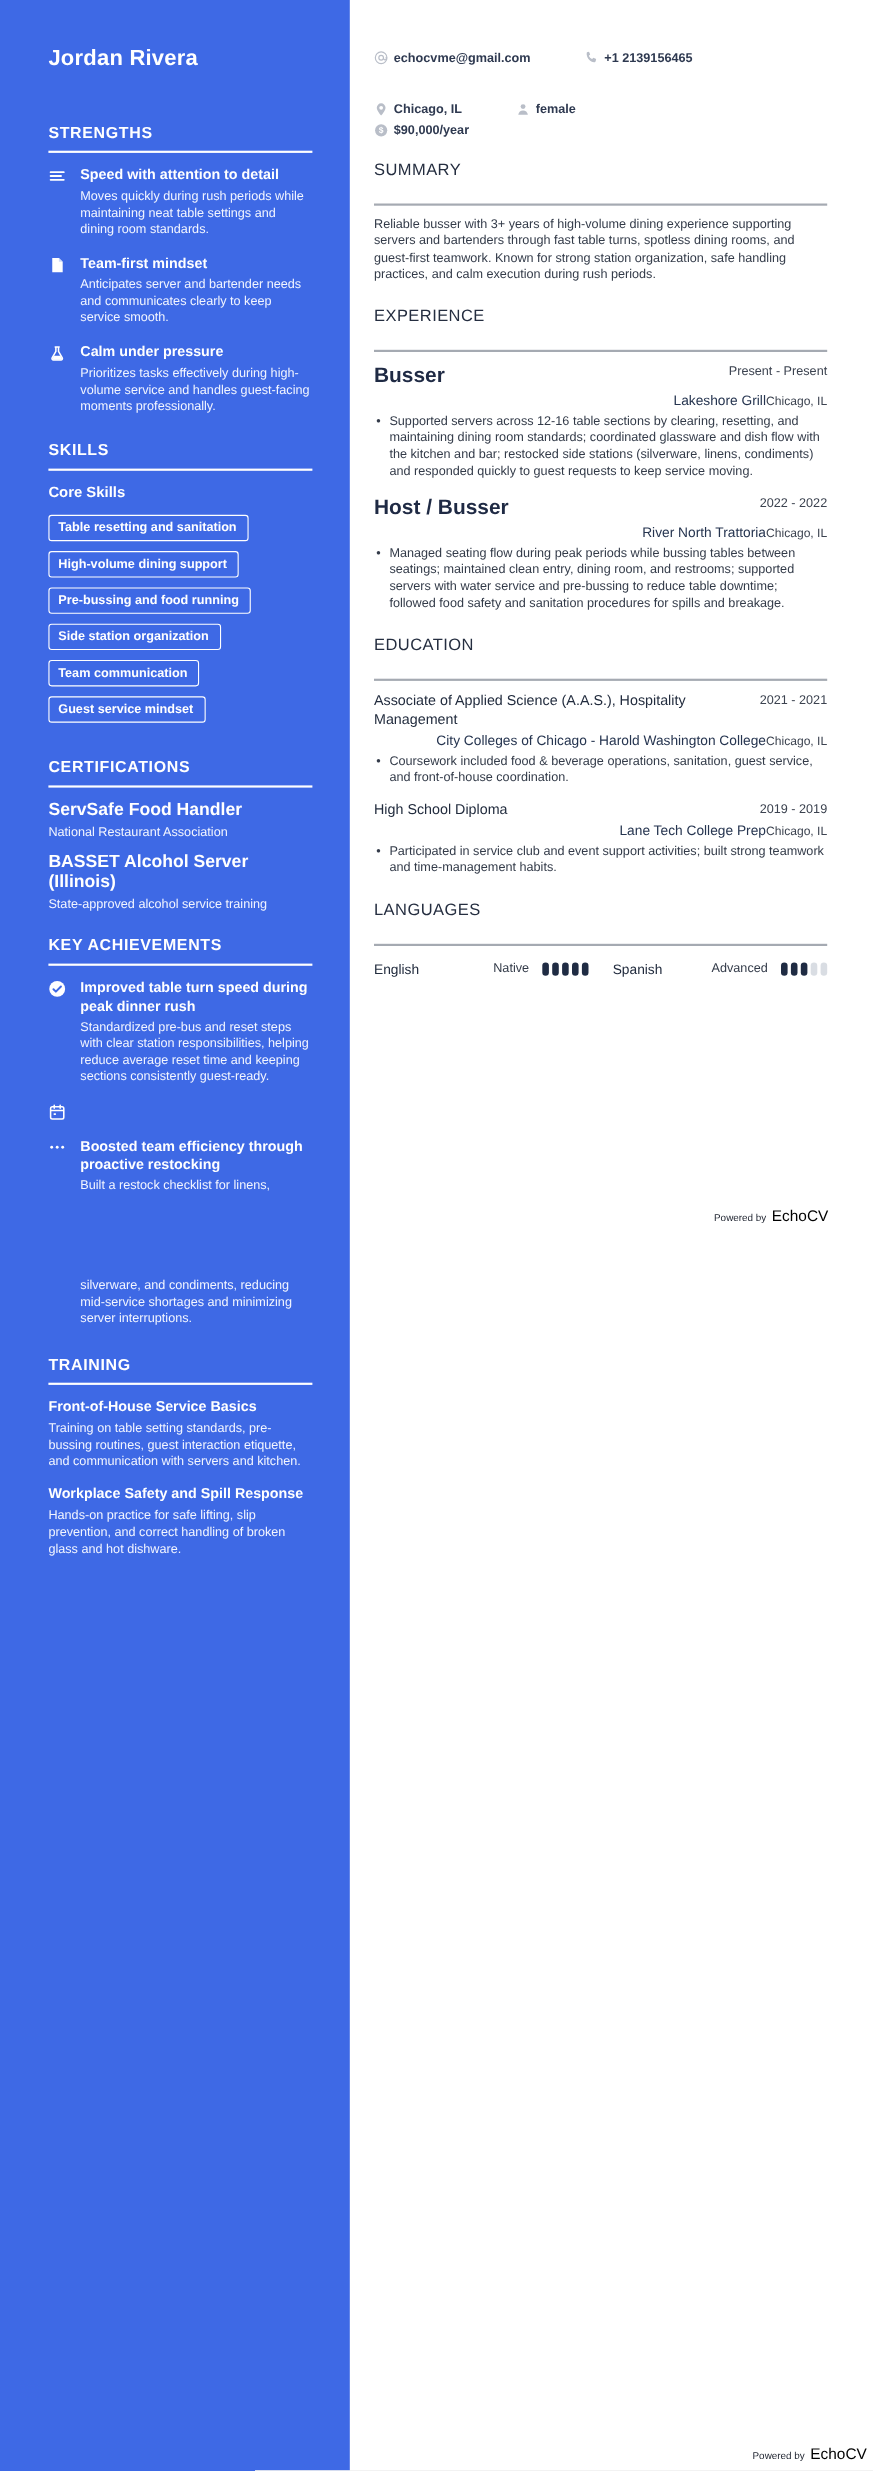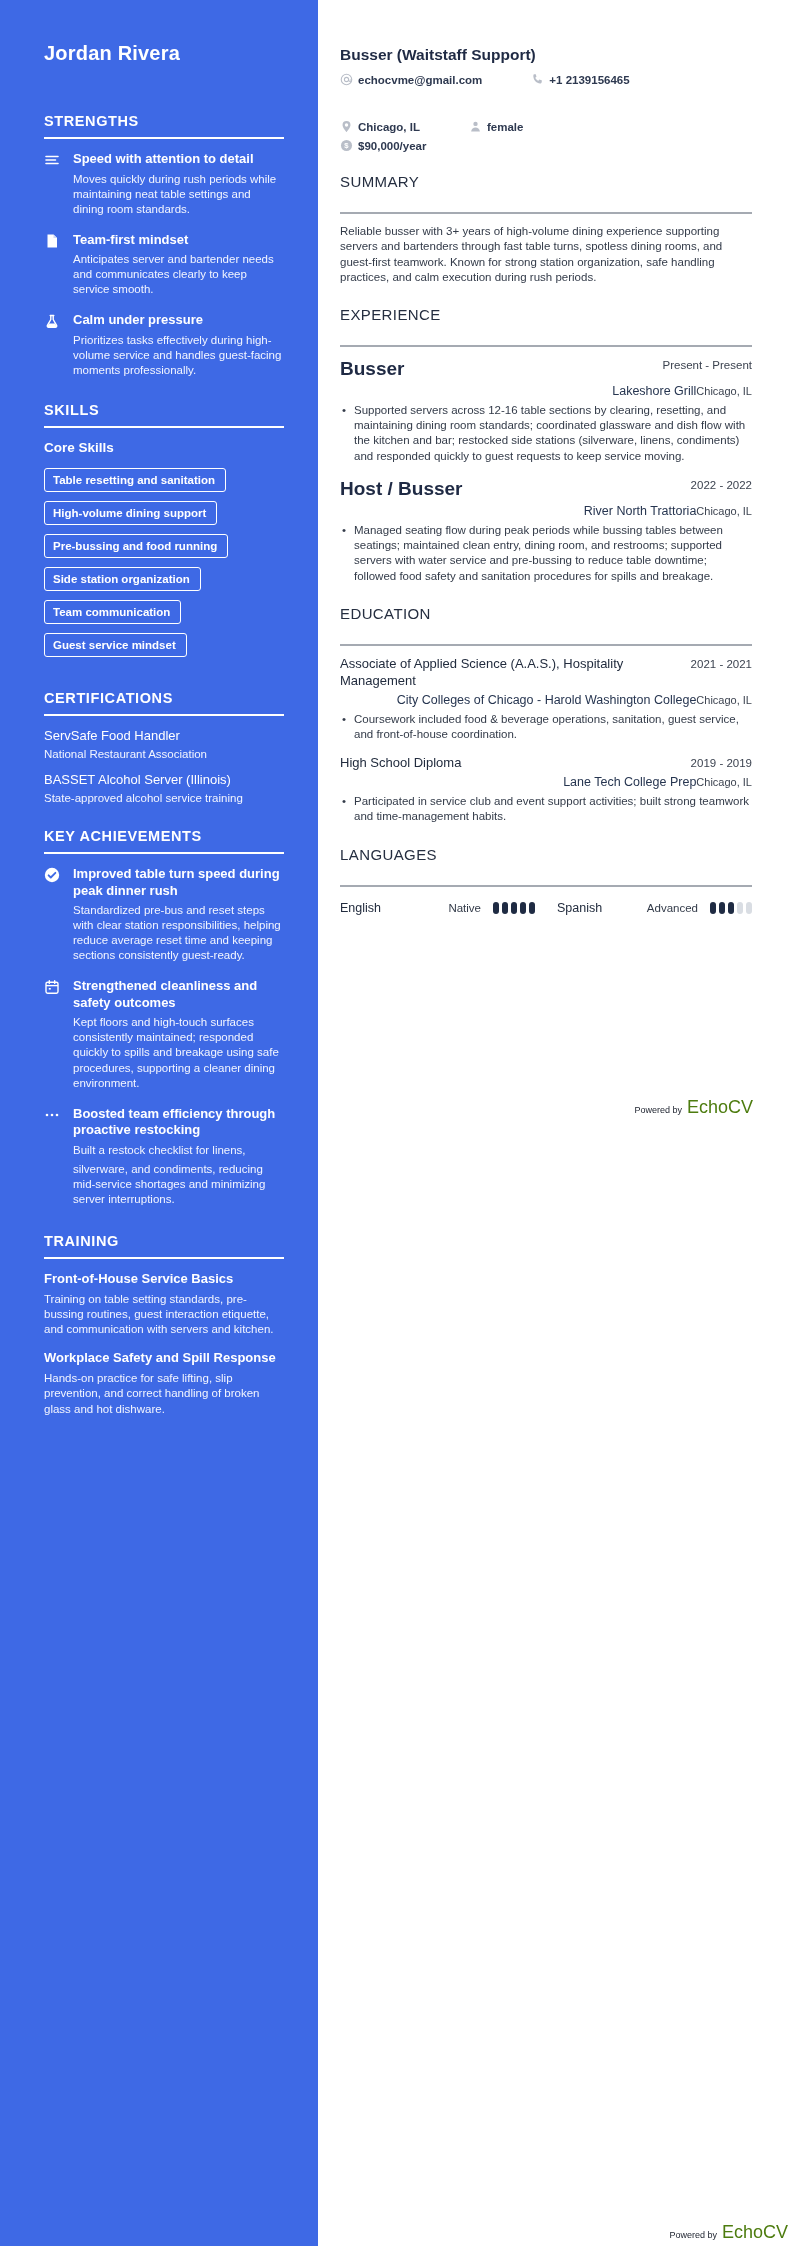--- a/index.html
+++ b/index.html
@@ -26,21 +26,21 @@
   .side-item-title { font-size:13px; font-weight:bold; line-height:1.27; margin-bottom:4px; }
   .side-item-desc { font-size:11.5px; line-height:1.31; color:#f2f5ff; }
   .side-subtitle { font-size:13.5px; font-weight:bold; margin:2px 0 13px 0; }
   .badges { display:flex; flex-direction:column; align-items:flex-start; }
   .badge {
     display:inline-block; border:1px solid #ffffff; border-radius:3px;
     padding:5px 10px 5px 8px; font-size:11.5px; font-weight:bold;
     margin-bottom:9px; white-space:nowrap;
   }
   .cert { margin-bottom:12px; }
-  .cert-name { font-size:13px; font-weight:normal; margin-bottom:5px; }
+  .cert-name { font-size:16px; font-weight:bold; margin-bottom:5px; }
   .cert-issuer { font-size:11.5px; color:#f2f5ff; }
   .cont-para { font-size:11.5px; line-height:1.31; color:#f2f5ff; margin:0 0 26px 29px; }
   .train { margin-bottom:13px; }
   .train-title { font-size:13px; font-weight:bold; margin-bottom:6px; }
   .train-desc { font-size:11.5px; line-height:1.31; color:#f2f5ff; }
   
   .main-col { position:absolute; left:340px; top:46px; width:412px; color:#333b49; }
   .job-header-title { font-size:15.5px; font-weight:bold; color:#1F2A44; margin-bottom:9px; }
   .contact-row { display:flex; align-items:flex-end; flex-wrap:wrap; margin-bottom:6px;gap:34px; }
   .contact-item { display:flex; align-items:center; margin-right:15px; }
@@ -72,21 +72,21 @@
   .lang-right { display:flex; align-items:center; }
   .lang-level { font-size:11.5px; color:#333B49; margin-right:9px; }
   .dots { display:flex; align-items:center; }
   .dot { width:6px; height:12px; border-radius:3px; background:#D9DDE3; margin-left:3px; }
   .dot.filled { background:#1F2B43; }
   
   .footer { position:absolute; display:flex; align-items:baseline; }
   .footer-1 { top:1097px; right:41px; }
   .footer-2 { top:2222px; right:6px; }
   .powered { font-size:9px; color:#222733; margin-right:5px; }
-  .brand { font-size:18px; color:#4d7c0f; }
+  .brand { font-size:14px; color:#000000; }
 </style>
 </head>
 <body>
 
 <div class="sheet">
   <div class="sidebar-bg"></div>
 
   <div class="side-col side-col-1">
     <div class="person-name">Jordan Rivera</div>
 
@@ -175,24 +175,20 @@
 
       <div class="side-item">
         <span class="icn">
           <svg viewBox="0 0 16 16">
               <rect x="2" y="3.2" width="12" height="11" rx="1.6" fill="none" stroke="#fff" stroke-width="1.4"></rect>
               <path d="M2 6.6h12" stroke="#fff" stroke-width="1.4"></path>
               <path d="M5.3 1.8v2.6M10.7 1.8v2.6" stroke="#fff" stroke-width="1.4" stroke-linecap="round"></path>
               <path d="M4.8 9h2v1.6h-2z" fill="#fff"></path>
             </svg>
         </span>
-        <div>
-          <div class="side-item-title">Strengthened cleanliness and safety outcomes</div>
-          <div class="side-item-desc">Kept floors and high-touch surfaces consistently maintained; responded quickly to spills and breakage using safe procedures, supporting a cleaner dining environment.</div>
-        </div>
       </div>
 
       <div class="side-item">
         <span class="icn">
           <svg viewBox="0 0 16 16">
               <circle cx="3" cy="8" r="1.3" fill="#fff"></circle>
               <circle cx="8" cy="8" r="1.3" fill="#fff"></circle>
               <circle cx="13" cy="8" r="1.3" fill="#fff"></circle>
             </svg>
         </span>
@@ -214,21 +210,20 @@
         <div class="train-desc">Training on table setting standards, pre-bussing routines, guest interaction etiquette, and communication with servers and kitchen.</div>
       </div>
       <div class="train">
         <div class="train-title">Workplace Safety and Spill Response</div>
         <div class="train-desc">Hands-on practice for safe lifting, slip prevention, and correct handling of broken glass and hot dishware.</div>
       </div>
     </div>
   </div>
 
   <div class="main-col">
-    <div class="job-header-title">Busser (Waitstaff Support)</div>
 
     <div class="contact-row">
       <span class="contact-item">
         <span class="cicn">
           <svg viewBox="0 0 16 16">
               <circle cx="8" cy="8" r="6.5" fill="none" stroke="#B9BEC8" stroke-width="1.3"></circle>
               <circle cx="8" cy="8" r="2.6" fill="none" stroke="#B9BEC8" stroke-width="1.3"></circle>
               <path d="M10.6 8c0 1.6.6 2.4 1.6 2.4s2.3-1 1.2-3.4" fill="none" stroke="#B9BEC8" stroke-width="1.3"></path>
             </svg>
         </span>

